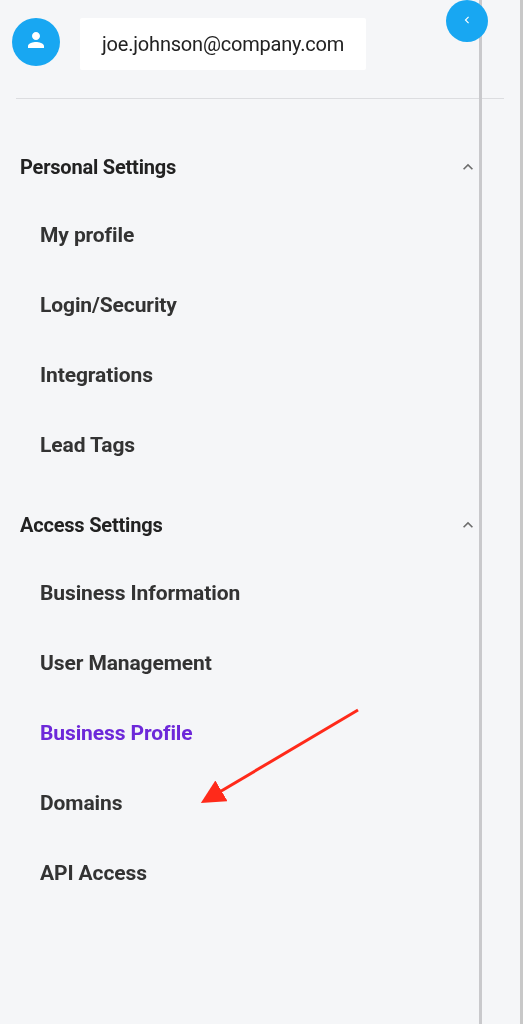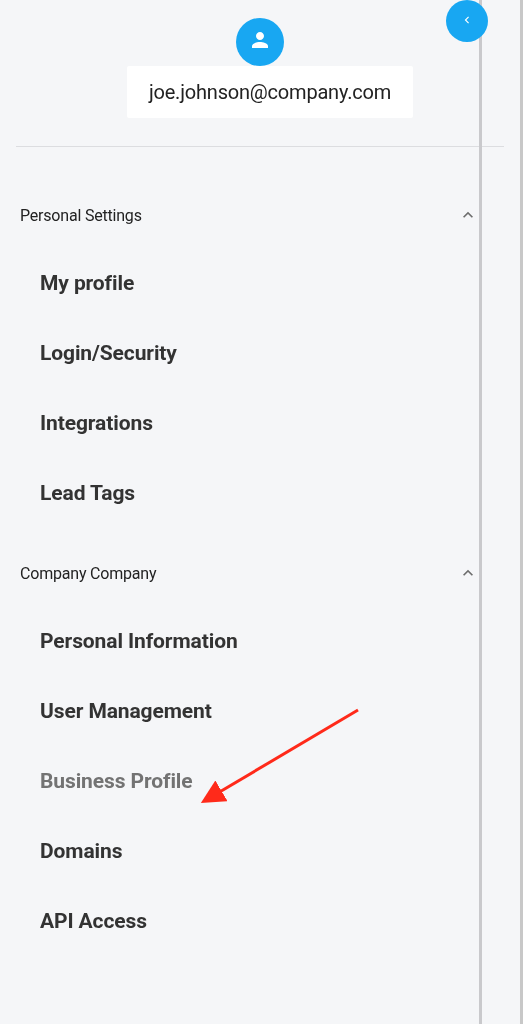--- a/index.html
+++ b/index.html
@@ -17,24 +17,23 @@
     }
     .container {
       width: 100%;
       height: 100%;
       border-right: 3px solid #c8c8c8;
       padding-right: 0;
       position: relative;
     }
     .header {
       display: flex;
-      align-items: center;
+      align-items: flex-start;
       padding: 18px 12px 28px 12px;
       position: relative;
-      flex-direction: column;
     }
     .avatar {
       width: 48px;
       height: 48px;
       border-radius: 50%;
       background-color: #18a7f2;
       display: flex;
       align-items: center;
       justify-content: center;
       flex-shrink: 0;
@@ -83,22 +82,22 @@
       margin-top: 56px;
     }
     .section-header {
       display: flex;
       justify-content: space-between;
       align-items: center;
       cursor: pointer;
       padding-right: 24px;
     }
     .section-title {
-      font-size: 16px;
-      font-weight: 400;
+      font-size: 20px;
+      font-weight: 700;
       color: #222;
       letter-spacing: -0.2px;
       text-align: center;
     }
     .chevron {
       width: 24px;
       height: 24px;
       display: flex;
       align-items: center;
       justify-content: center;
@@ -117,21 +116,21 @@
       color: #333;
       margin-bottom: 46px;
       cursor: pointer;
       letter-spacing: -0.1px;
       font-weight: bold;
     }
     .nav-item:last-child {
       margin-bottom: 0;
     }
     .nav-item.active {
-      color: #737373;
+      color: #6d28d9;
       margin-top: 28px;
     }
     .arrow-annotation {
       position: absolute;
       pointer-events: none;
       z-index: 10;
     }
     .right-border {
         position:absolute;
         top:0;
@@ -181,29 +180,29 @@
       <div class="section-items">
         <div class="nav-item">My profile</div>
         <div class="nav-item">Login/Security</div>
         <div class="nav-item">Integrations</div>
         <div class="nav-item">Lead Tags</div>
       </div>
     </div>
 
     <div class="section">
       <div class="section-header">
-        <div class="section-title">Company Company</div>
+        <div class="section-title">Access Settings</div>
         <div class="chevron">
           <svg viewBox="0 0 24 24">
               <path d="M7.41 15.41 12 10.83l4.59 4.58L18 14l-6-6-6 6z"></path>
             </svg>
         </div>
       </div>
       <div class="section-items">
-        <div class="nav-item">Personal Information</div>
+        <div class="nav-item">Business Information</div>
         <div class="nav-item">User Management</div>
         <div class="nav-item active">Business Profile</div>
         <div class="nav-item">Domains</div>
         <div class="nav-item">API Access</div>
       </div>
     </div>
 
   </div>
 
   <svg class="arrow-annotation" style="left:188px; top:700px;" width="180" height="120" viewBox="0 0 180 120">

